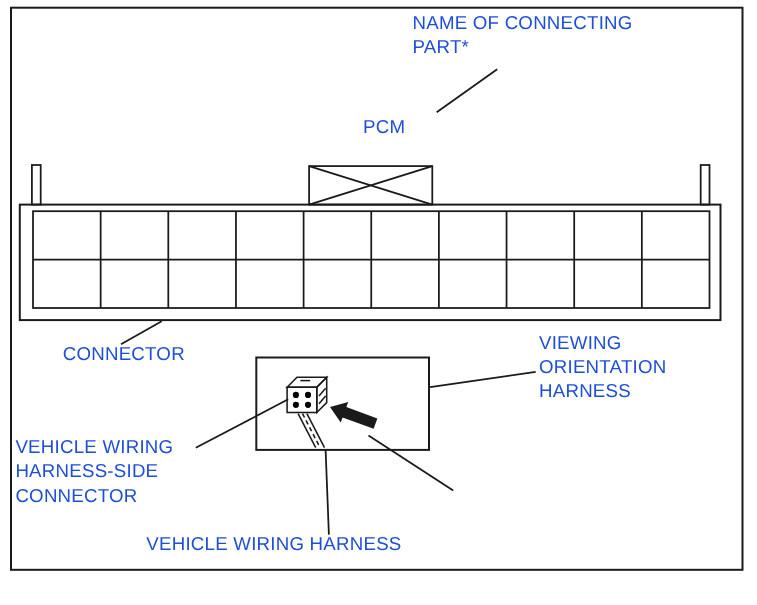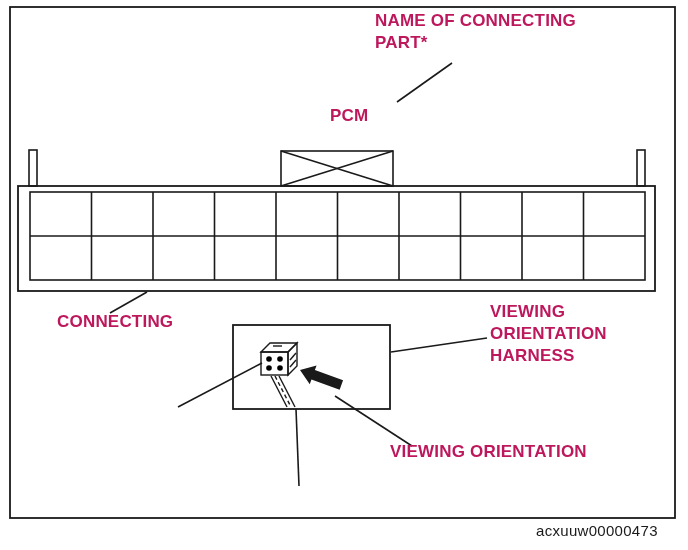--- a/index.html
+++ b/index.html
@@ -9,23 +9,23 @@
     background:#ffffff;
     font-family:"Liberation Sans", sans-serif;
     overflow:hidden;
   }
   .diagram-svg{position:absolute;left:0;top:0;}
   .diagram-svg line, .diagram-svg rect, .diagram-svg polygon.outline, .diagram-svg path{
     stroke:#1a1a1a;fill:none;
   }
   .lbl{
     position:absolute;
-    color:#be185d;
+    color:#1d4ed8;
     font-size:17px;
-    font-weight:bold;
+    font-weight:normal;
     line-height:22px;
     letter-spacing:.2px;
     white-space:normal;
   }
   .nowrap{white-space:nowrap;text-align:right;}
   .figcode{
     position:absolute;
     color:#1a1a1a;
     font-size:15px;
     font-weight:normal;
@@ -101,22 +101,22 @@
 
     <line x1="412" y1="446" x2="335" y2="396" stroke-width="1.6"></line>
 
     <line x1="299" y1="486" x2="296" y2="409" stroke-width="1.6"></line>
   </svg>
 
   <div class="lbl" style="left:375px;top:10px;width:240px">NAME OF CONNECTING PART*</div>
 
   <div class="lbl nowrap" style="left:330px;top:105px">PCM</div>
 
-  <div class="lbl nowrap" style="left:57px;top:311px">CONNECTING</div>
+  <div class="lbl nowrap" style="left:57px;top:311px">CONNECTOR</div>
 
   <div class="lbl" style="left:490px;top:301px;width:150px">VIEWING ORIENTATION HARNESS</div>
 
-
-  <div class="lbl nowrap" style="left:390px;top:441px">VIEWING ORIENTATION</div>
+  <div class="lbl" style="left:14px;top:396px;width:165px">VEHICLE WIRING HARNESS-SIDE CONNECTOR</div>
 
 
-  <div class="figcode" style="left:536px;top:522px">acxuuw00000473</div>
+  <div class="lbl nowrap" style="left:133px;top:484px">VEHICLE WIRING HARNESS</div>
+
 </div>
 
 </body></html>

